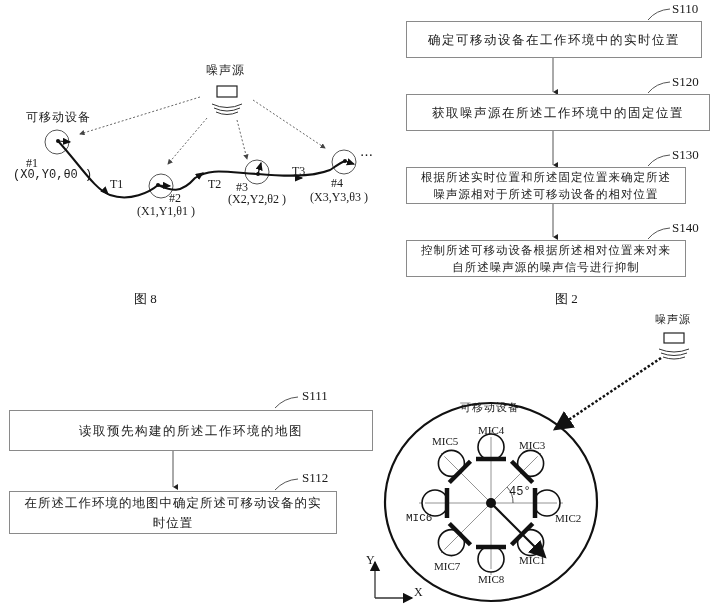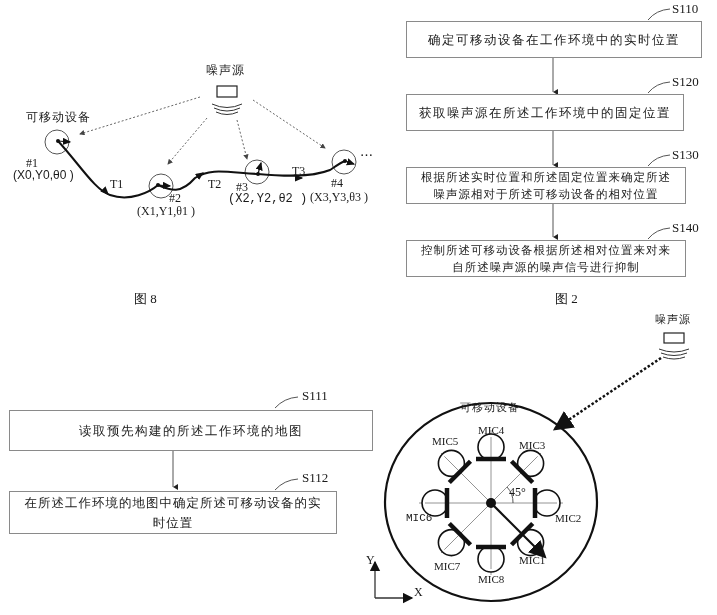--- a/index.html
+++ b/index.html
@@ -63,25 +63,25 @@
     <line x1="104" y1="190" x2="108" y2="194" marker-end="url(#ah)"></line>
     <line x1="197" y1="177" x2="203" y2="173" marker-end="url(#ah)"></line>
     <line x1="295" y1="178" x2="302" y2="178" marker-end="url(#ah)"></line>
   </g>
 </svg>
 
 <div class="abs zh" style="left:206px;top:62px;font-size:12px;letter-spacing:1px">噪声源</div>
 <div class="abs zh" style="left:26px;top:109px;font-size:12px;letter-spacing:1px">可移动设备</div>
 
 <div class="abs" style="left:26px;top:156px;font-size:12px;font-family:'Liberation Serif',serif">#1</div>
-<div class="abs" style="left:13px;top:168px;font-size:12px;font-family:Liberation Sans, sans-serif">(X0,Y0,θ0 )</div>
+<div class="abs" style="left:13px;top:168px;font-size:12px;font-family:Liberation Mono, monospace">(X0,Y0,θ0 )</div>
 <div class="abs" style="left:169px;top:191px;font-size:12px;font-family:'Liberation Serif',serif">#2</div>
 <div class="abs" style="left:137px;top:204px;font-size:12px;font-family:'Liberation Serif',serif">(X1,Y1,θ1 )</div>
 <div class="abs" style="left:236px;top:180px;font-size:12px;font-family:'Liberation Serif',serif">#3</div>
-<div class="abs" style="left:228px;top:192px;font-size:12px;font-family:Liberation Mono, monospace">(X2,Y2,θ2 )</div>
+<div class="abs" style="left:228px;top:192px;font-size:12px;font-family:Liberation Serif, serif">(X2,Y2,θ2 )</div>
 <div class="abs" style="left:331px;top:176px;font-size:12px;font-family:'Liberation Serif',serif">#4</div>
 <div class="abs" style="left:310px;top:190px;font-size:12px;font-family:'Liberation Serif',serif">(X3,Y3,θ3 )</div>
 
 <div class="abs" style="left:110px;top:177px;font-size:12px;font-family:'Liberation Serif',serif">T1</div>
 <div class="abs" style="left:208px;top:177px;font-size:12px;font-family:'Liberation Serif',serif">T2</div>
 <div class="abs" style="left:292px;top:164px;font-size:12px;font-family:'Liberation Serif',serif">T3</div>
 <div class="abs" style="left:360px;top:144px;font-size:13px">…</div>
 
 <div class="cap" style="left:134px;top:290px">图 8</div>
 
@@ -99,21 +99,21 @@
     <path d="M258,93 Q266,83 280,82"></path>
     <path d="M258,166 Q266,156 280,155"></path>
     <path d="M258,239 Q266,229 280,228"></path>
   </g>
 </svg>
 
 <div class="step" style="left:672px;top:1px">S110</div>
 <div class="box zh" style="left:406px;top:21px;width:296px;height:37px">确定可移动设备在工作环境中的实时位置</div>
 
 <div class="step" style="left:672px;top:74px">S120</div>
-<div class="box zh" style="left:406px;top:94px;width:278px;height:37px">获取噪声源在所述工作环境中的固定位置</div>
+<div class="box zh" style="left:406px;top:94px;width:304px;height:37px">获取噪声源在所述工作环境中的固定位置</div>
 
 <div class="step" style="left:672px;top:147px">S130</div>
 <div class="box zh" style="left:406px;top:167px;width:280px;height:37px;font-size:11.5px;letter-spacing:1px;line-height:17px">根据所述实时位置和所述固定位置来确定所述噪声源相对于所述可移动设备的相对位置</div>
 
 <div class="step" style="left:672px;top:220px">S140</div>
 <div class="box zh" style="left:406px;top:240px;width:280px;height:37px;font-size:11.5px;letter-spacing:1px;line-height:17px">控制所述可移动设备根据所述相对位置来对来自所述噪声源的噪声信号进行抑制</div>
 
 <div class="cap" style="left:555px;top:290px">图 2</div>
 
 <svg class="abs" style="left:0;top:380px" width="360" height="160" viewBox="0 0 360 160">
@@ -208,21 +208,21 @@
   <line x1="136" y1="203" x2="190" y2="257" stroke="#111" stroke-width="2.2" marker-end="url(#fc)"></line>
 
   <g stroke="#333" stroke-width="1.3">
     <line x1="20" y1="298" x2="20" y2="262" marker-end="url(#fc)"></line>
     <line x1="20" y1="298" x2="57" y2="298" marker-end="url(#fc)"></line>
   </g>
 </svg>
 
 <div class="abs zh" style="left:655px;top:312px;font-size:11px;letter-spacing:1px">噪声源</div>
 <div class="abs zh" style="left:460px;top:400px;font-size:11px;letter-spacing:1px">可移动设备</div>
-<div class="abs" style="left:509px;top:485px;font-size:12px;font-family:Liberation Serif, serif">45°</div>
+<div class="abs" style="left:509px;top:485px;font-size:12px;font-family:Liberation Mono, monospace">45°</div>
 
 <div class="abs" style="left:519px;top:554px;font-size:11px;font-family:'Liberation Serif',serif">MIC1</div>
 <div class="abs" style="left:555px;top:512px;font-size:11px;font-family:'Liberation Serif',serif">MIC2</div>
 <div class="abs" style="left:519px;top:439px;font-size:11px;font-family:'Liberation Serif',serif">MIC3</div>
 <div class="abs" style="left:478px;top:424px;font-size:11px;font-family:'Liberation Serif',serif">MIC4</div>
 <div class="abs" style="left:432px;top:435px;font-size:11px;font-family:'Liberation Serif',serif">MIC5</div>
 <div class="abs" style="left:406px;top:512px;font-size:11px;font-family:Liberation Mono, monospace">MIC6</div>
 <div class="abs" style="left:434px;top:560px;font-size:11px;font-family:'Liberation Serif',serif">MIC7</div>
 <div class="abs" style="left:478px;top:573px;font-size:11px;font-family:'Liberation Serif',serif">MIC8</div>
 

